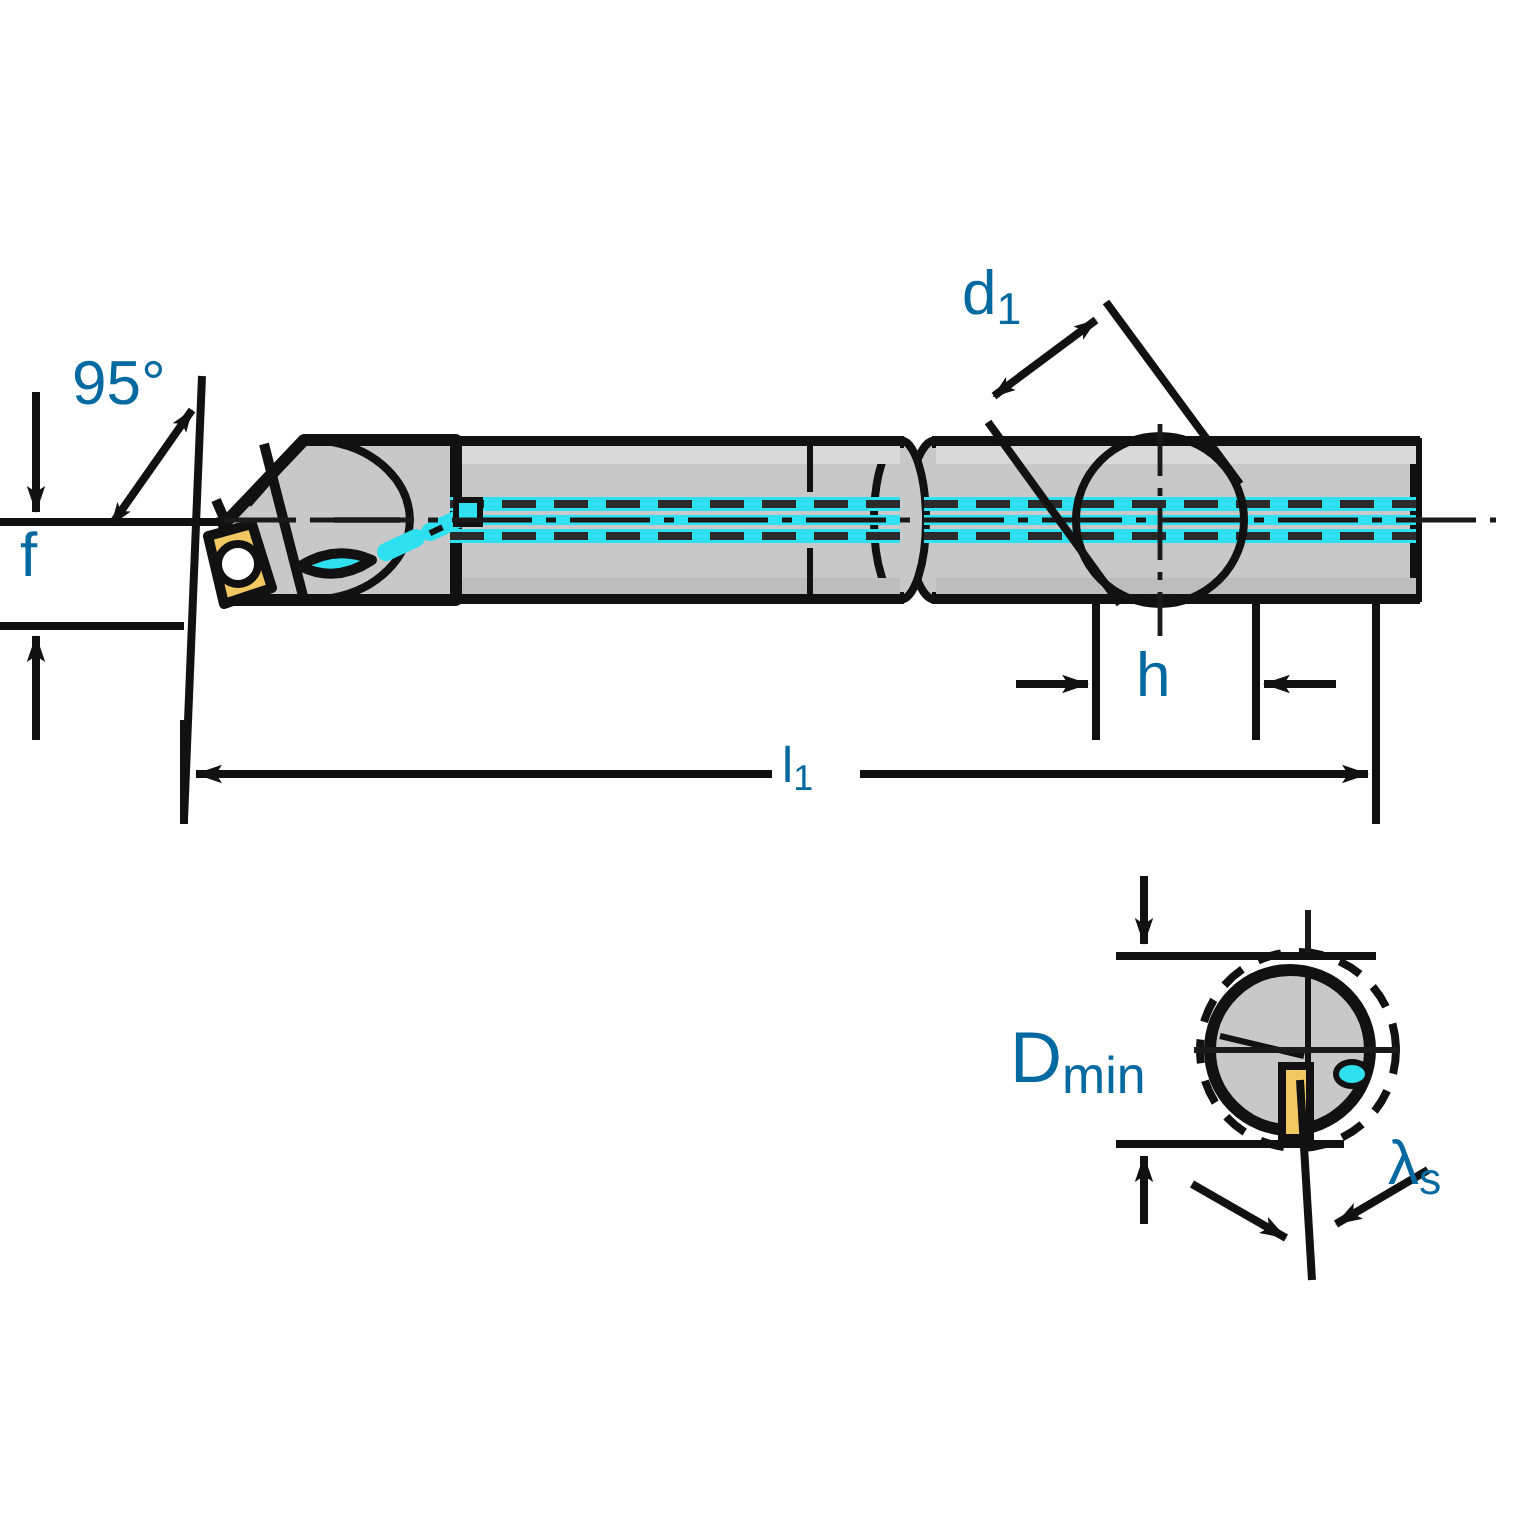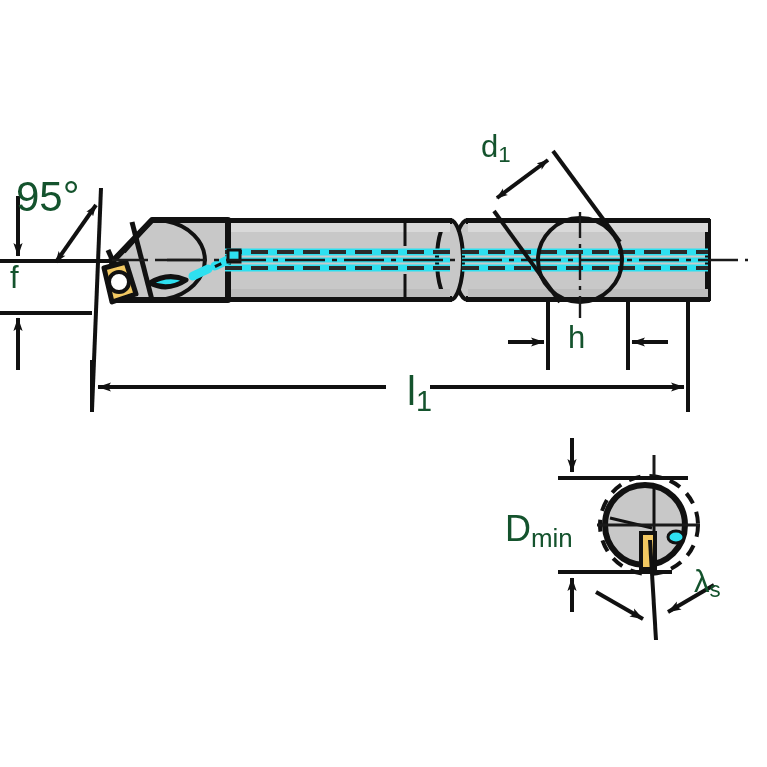--- a/index.html
+++ b/index.html
@@ -19,31 +19,31 @@
   }
   #drawing {
     position: absolute;
     left: 0;
     top: 0;
     width: 767px;
     height: 767px;
   }
   .lbl {
     position: absolute;
-    color: #14532d;
+    color: #0369a1;
     font-family: "Liberation Sans", sans-serif;
     white-space: nowrap;
     line-height: 1;
     user-select: none;
   }
-  .lbl-95 { left: 16px; top: 176px; font-size: 42px; }
+  .lbl-95 { left: 36px; top: 176px; font-size: 31px; }
   .lbl-f  { left: 10px; top: 262px; font-size: 31px; }
   .lbl-d1 { left: 481px; top: 131px; font-size: 31px; }
   .lbl-h  { left: 568px; top: 322px; font-size: 31px; }
-  .lbl-l1 { left: 407px; top: 371px; font-size: 40px; }
+  .lbl-l1 { left: 391px; top: 371px; font-size: 25px; }
   .lbl-dmin { left: 505px; top: 511px; font-size: 36px; }
   .lbl-ls { left: 694px; top: 566px; font-size: 31px; }
   .sub {
     font-size: 0.72em;
     vertical-align: -0.22em;
     letter-spacing: 0;
   }
 </style>
 </head>
 <body>

